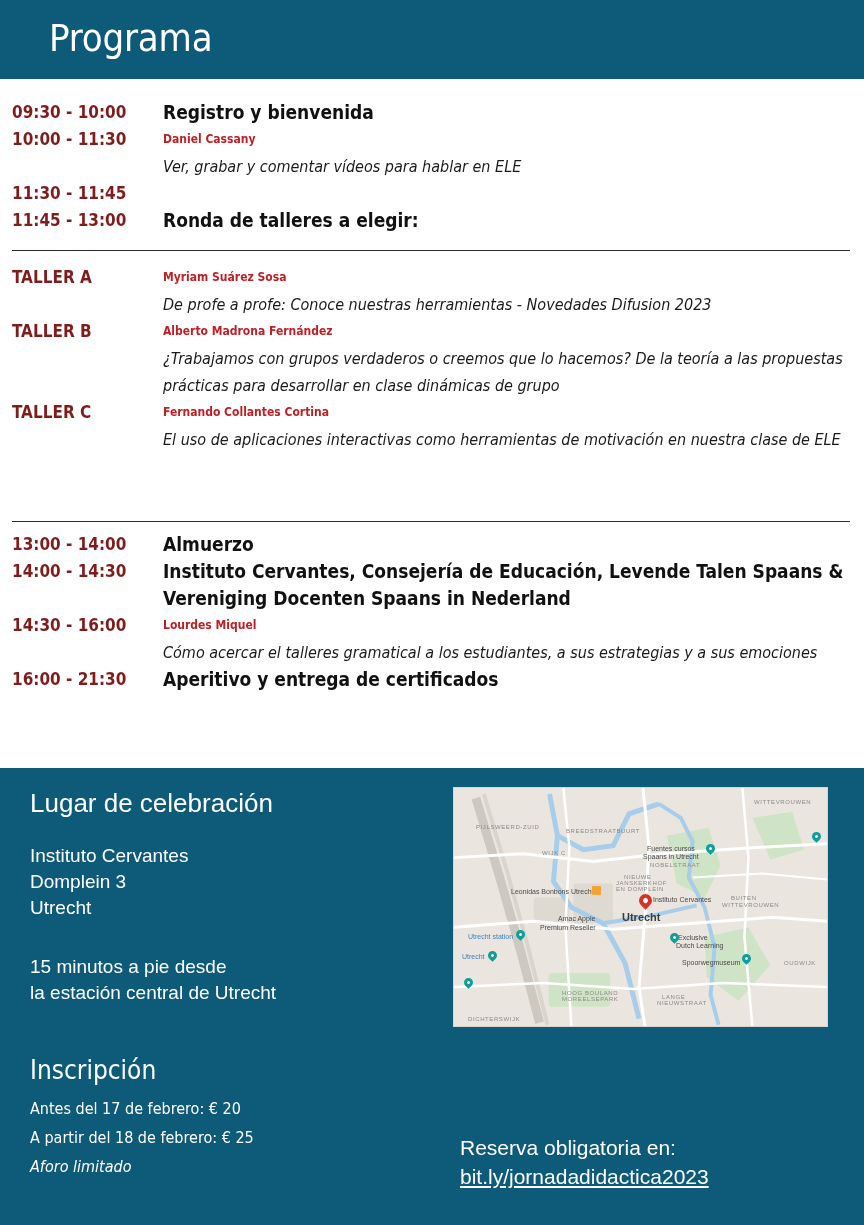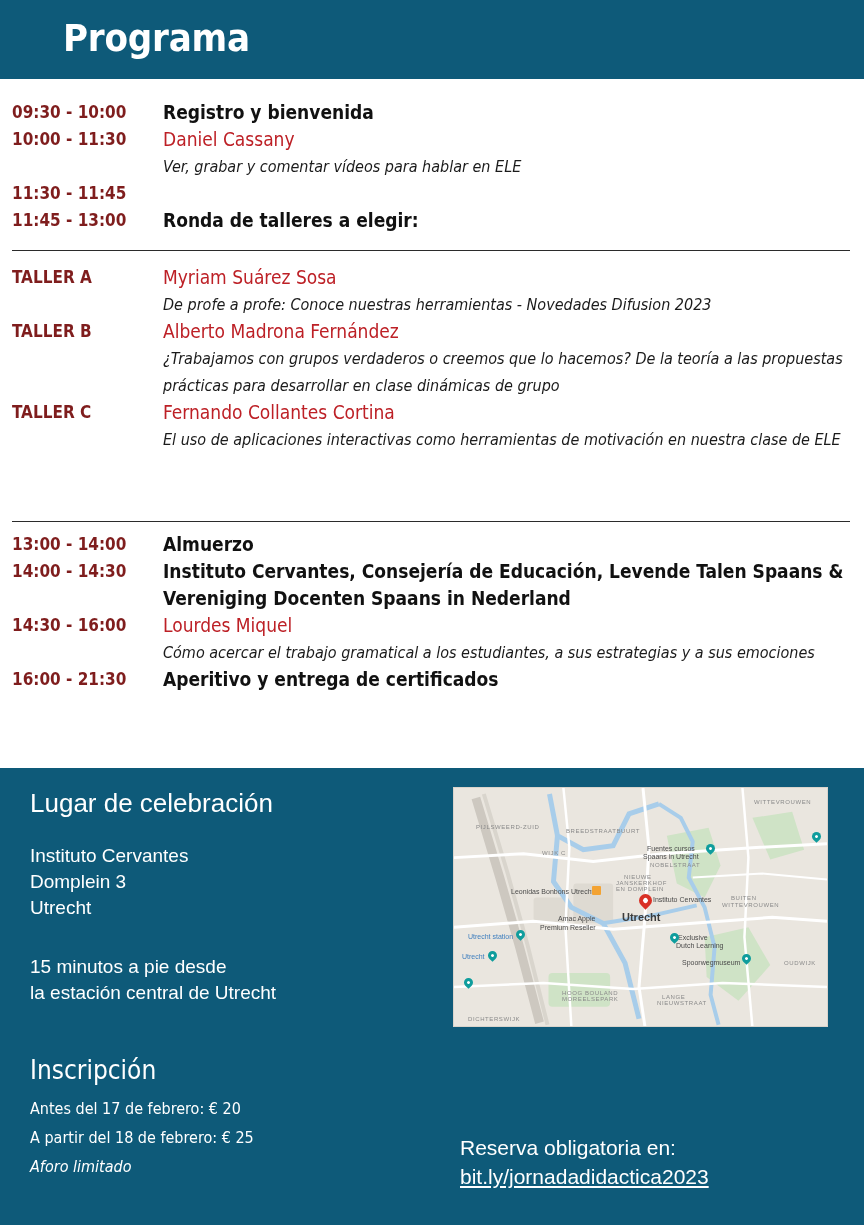--- a/index.html
+++ b/index.html
@@ -19,25 +19,25 @@
   
   .header-band {
     position: absolute;
     left: 0; top: 0;
     width: 864px;
     height: 79px;
     background: #0e5a79;
   }
   .header-title {
     position: absolute;
-    left: 63px;
+    left: 49px;
     top: 14px;
     font-family: "DejaVu Sans Condensed", "Liberation Sans Narrow", "Liberation Sans", sans-serif;
     font-size: 38px;
-    font-weight: bold;
+    font-weight: normal;
     color: #ffffff;
     letter-spacing: -0.2px;
     line-height: 48px;
   }
 
   
   .programme {
     position: absolute;
     left: 0;
     top: 79px;
@@ -76,22 +76,22 @@
   .line {
     font-family: "DejaVu Sans Condensed", "Liberation Sans Narrow", "Liberation Sans", sans-serif;
     line-height: 27px;
   }
   .line.title {
     font-size: 19px;
     font-weight: bold;
     color: #111111;
   }
   .line.speaker {
-    font-size: 19px;
-    font-weight: normal;
+    font-size: 12px;
+    font-weight: bold;
     color: #bd2026;
   }
   .line.desc {
     font-size: 16px;
     font-style: italic;
     font-weight: normal;
     color: #1b1b1b;
   }
 
   .divider {
@@ -310,21 +310,21 @@
       <div class="row-label">14:00 - 14:30</div>
       <div class="row-body">
         <div class="line title">Instituto Cervantes, Consejería de Educación, Levende Talen Spaans &amp; Vereniging Docenten Spaans in Nederland</div>
       </div>
     </div>
 
     <div class="row">
       <div class="row-label">14:30 - 16:00</div>
       <div class="row-body">
         <div class="line speaker">Lourdes Miquel</div>
-        <div class="line desc">Cómo acercar el trabajo gramatical a los estudiantes, a sus estrategias y a sus emociones</div>
+        <div class="line desc">Cómo acercar el talleres gramatical a los estudiantes, a sus estrategias y a sus emociones</div>
       </div>
     </div>
 
     <div class="row">
       <div class="row-label">16:00 - 21:30</div>
       <div class="row-body">
         <div class="line title">Aperitivo y entrega de certificados</div>
       </div>
     </div>
 

